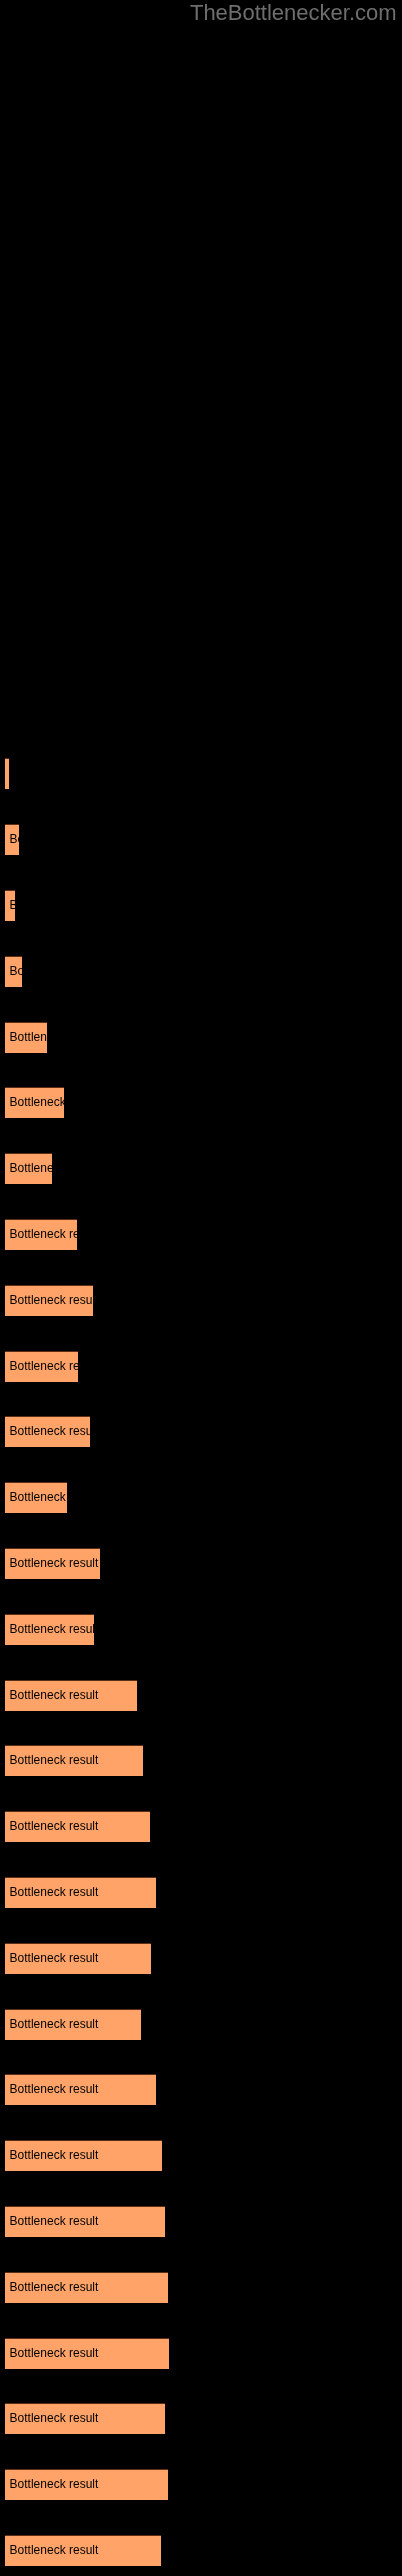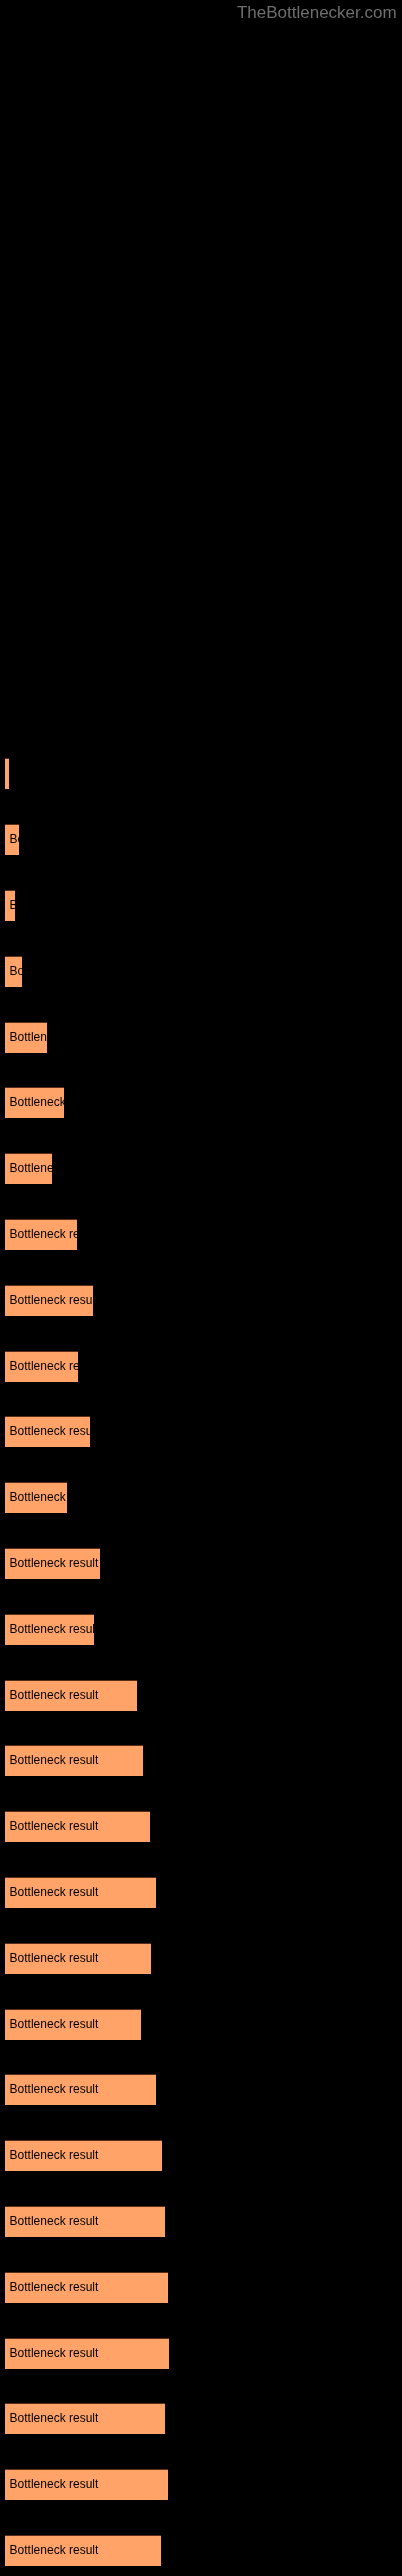--- a/index.html
+++ b/index.html
@@ -24,21 +24,21 @@
     width: 403px;
     height: 2576px;
     background: #000000;
   }
 
   
   #watermark {
     position: absolute;
     right: 6.4px;
     top: 1.6px;
-    font-size: 17px;
+    font-size: 22px;
     line-height: 21px;
     color: #6e6e6e;
     letter-spacing: 0px;
     white-space: nowrap;
     font-family: "Liberation Sans", sans-serif;
   }
 
   
   #plot {
     position: absolute;

